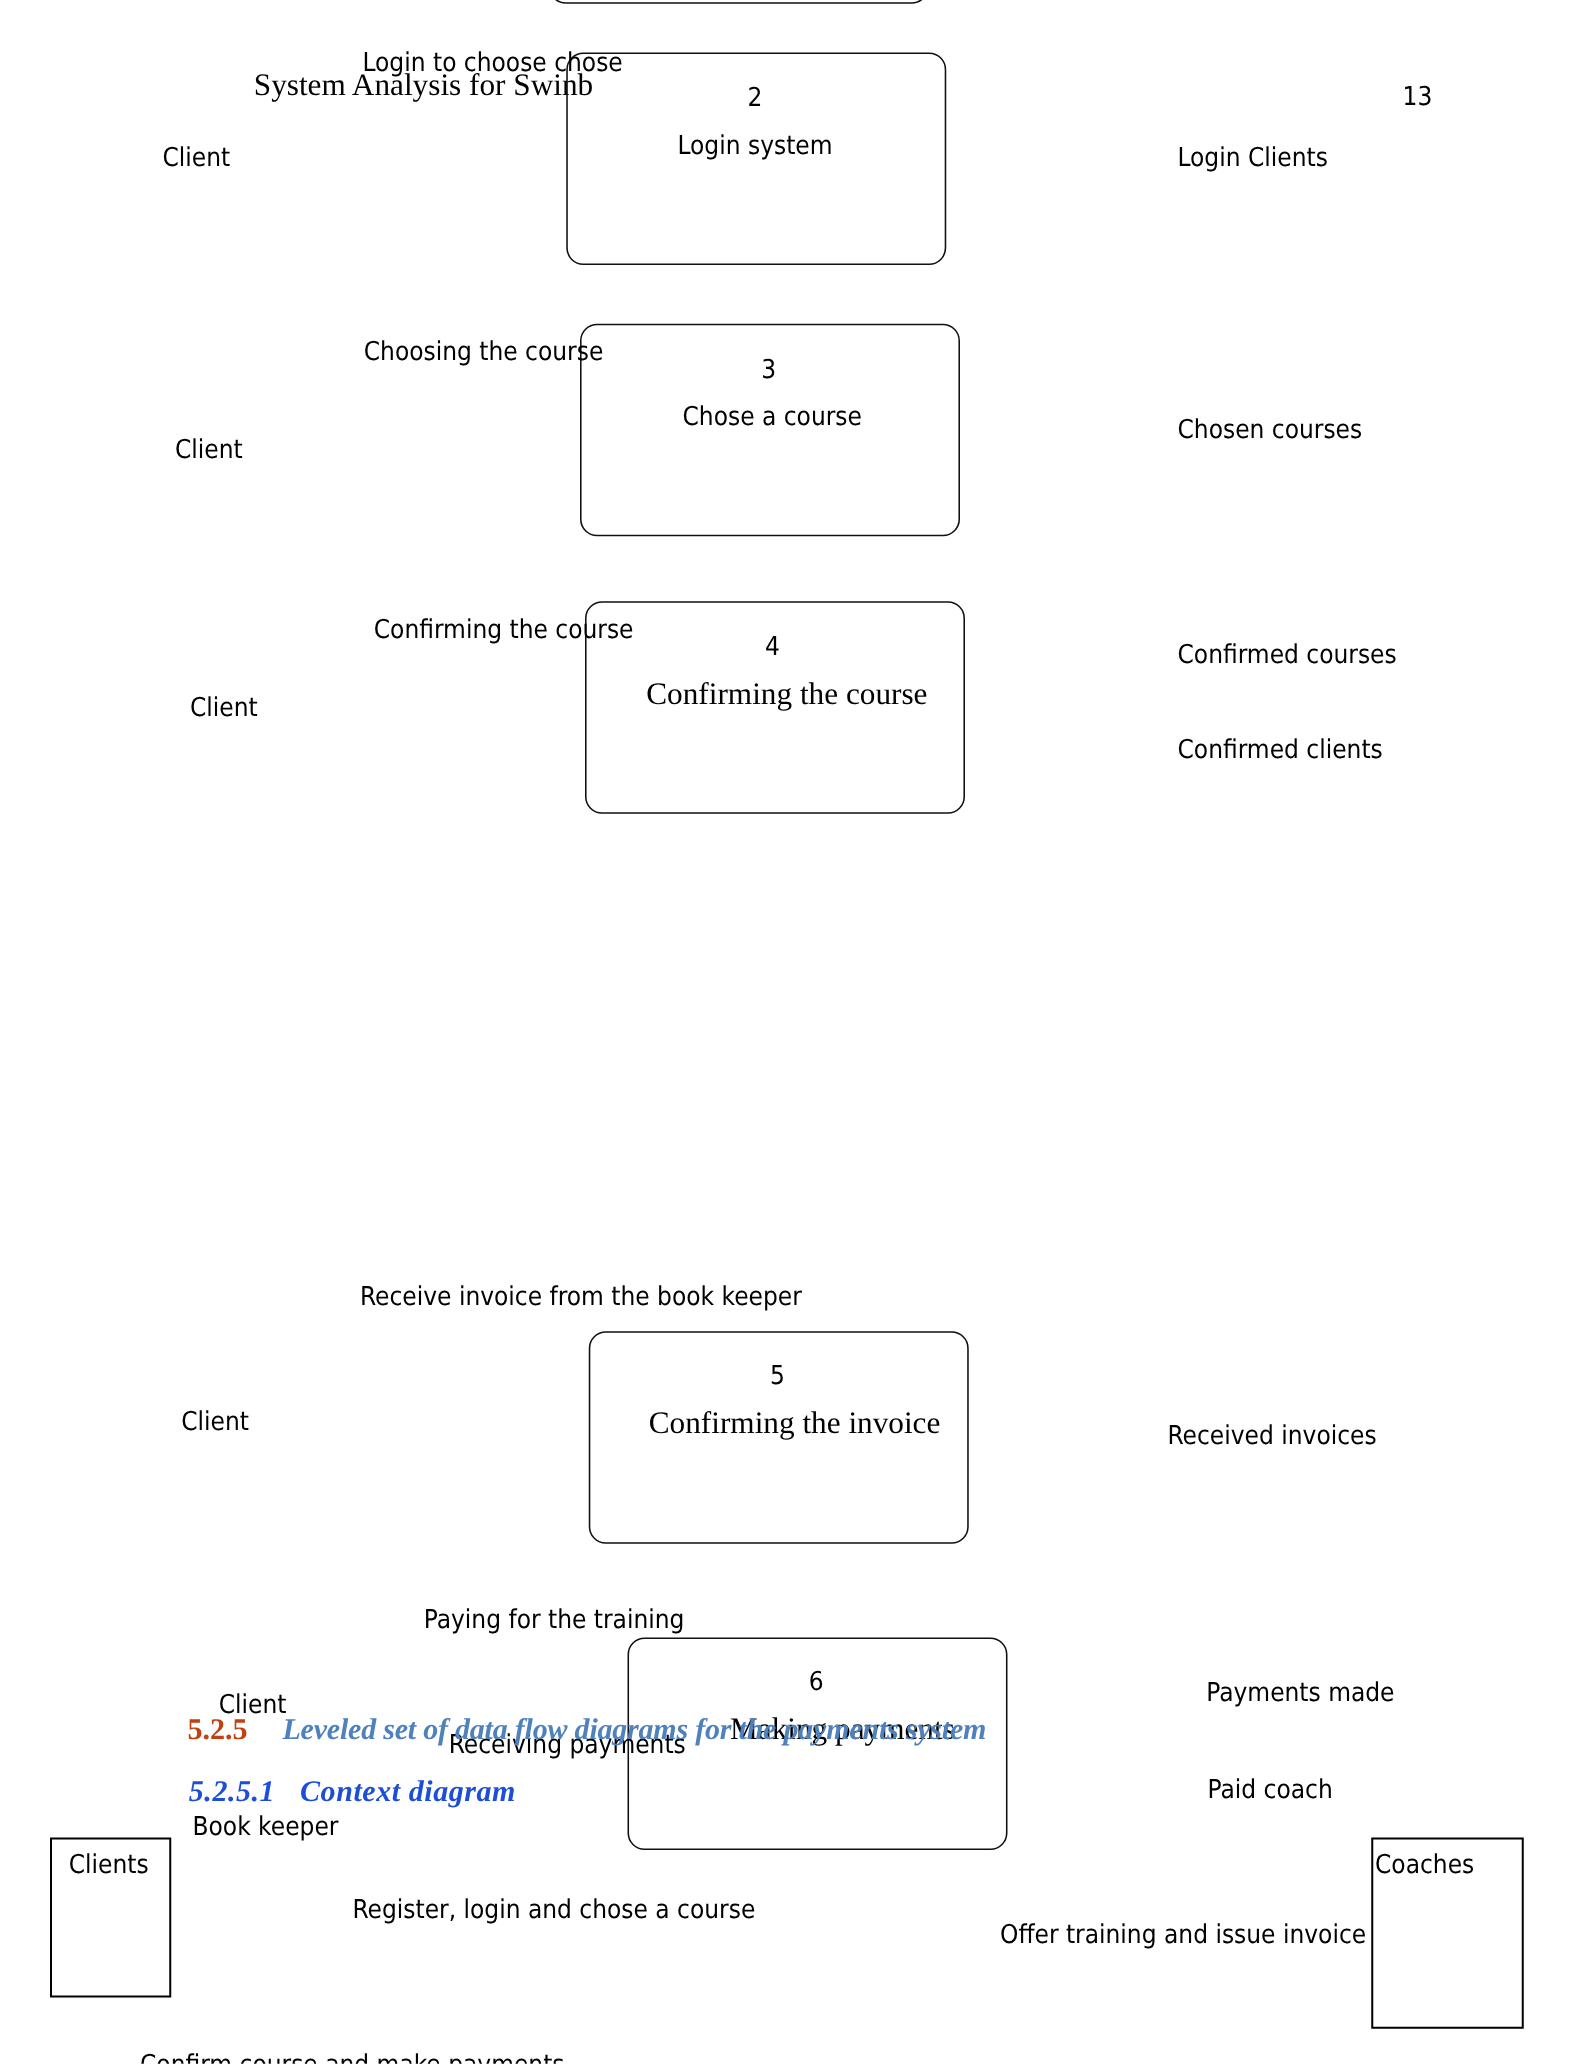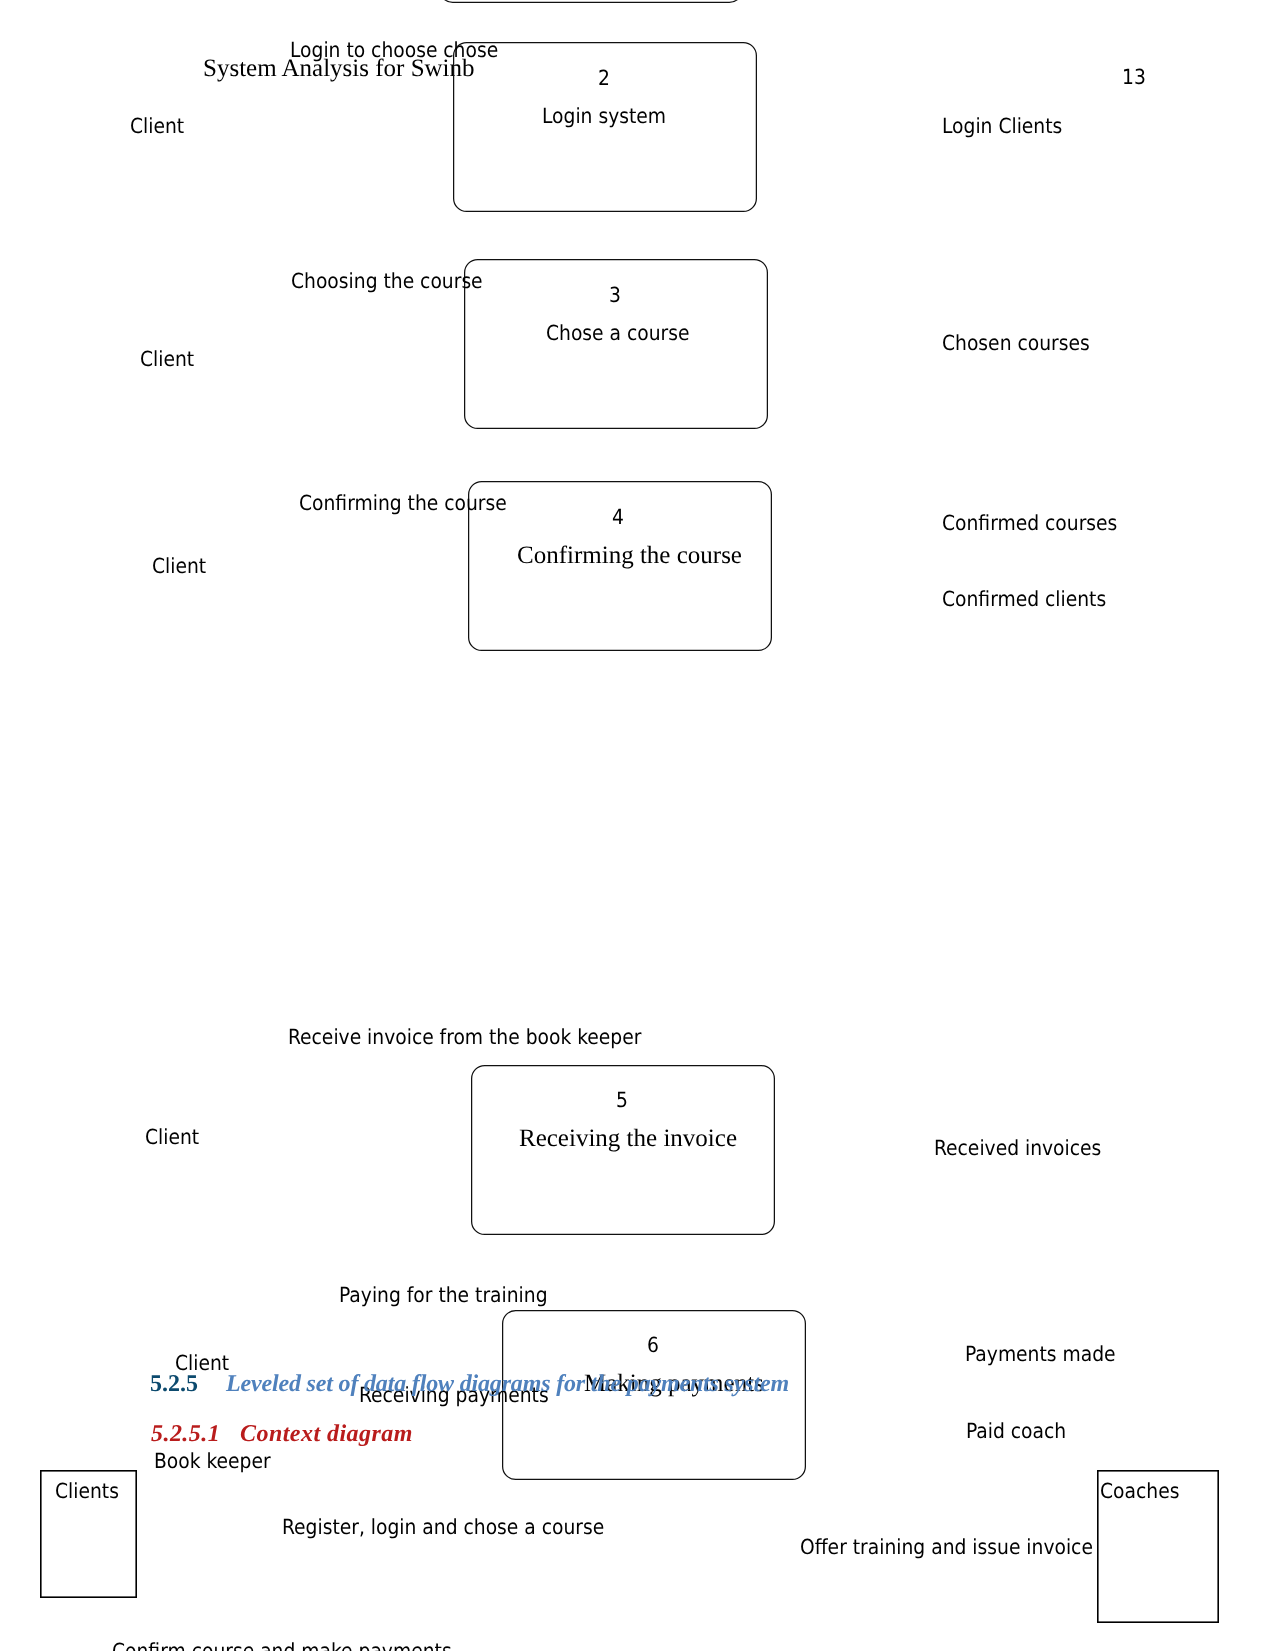--- a/index.html
+++ b/index.html
@@ -6,25 +6,25 @@
   body{width:1275px;height:1651px;position:relative;overflow:hidden;
        font-family:"DejaVu Sans",sans-serif;font-stretch:condensed;color:#000;
        -webkit-font-smoothing:antialiased;text-rendering:geometricPrecision;}
   .abs{position:absolute;white-space:nowrap;}
   .sans{font-family:"DejaVu Sans",sans-serif;font-stretch:condensed;
         font-size:20.8px;line-height:1;}
   .serif{font-family:"Liberation Serif",serif;font-stretch:normal;
          font-size:25px;line-height:1;margin-left:20px;}
   .shape{position:absolute;overflow:visible;}
   .h2n{font-family:"Liberation Serif",serif;font-stretch:normal;font-weight:bold;
-       font-size:24px;color:#0c4a6e;line-height:1;}
+       font-size:24px;color:#c2410c;line-height:1;}
   .h2t{font-family:"Liberation Serif",serif;font-stretch:normal;font-weight:bold;
        font-size:24px;color:#4F81BD;line-height:1;letter-spacing:-0.17px;font-style:italic;}
   .h3n{font-family:"Liberation Serif",serif;font-stretch:normal;font-weight:bold;
-       font-style:italic;font-size:24px;color:#b91c1c;line-height:1;letter-spacing:0.45px;}
+       font-style:italic;font-size:24px;color:#1d4ed8;line-height:1;letter-spacing:0.45px;}
 </style>
 </head>
 <body>
 
 <svg class="shape" style="left:437px; top:-169px; width:308px; height:174px;" viewBox="0 0 308 174">
   <rect x="2.625" y="2.625" width="302.75" height="168.75" rx="13" ry="13" fill="none" stroke="#111111" stroke-width="1.25"></rect>
 </svg>
 
 <div class="abs serif" style="left:183px; top:56px;">System Analysis for Swinb</div>
 <div class="abs sans" style="left:1122px; top:67px;">13</div>
@@ -54,21 +54,21 @@
 <div class="abs serif" style="left:497px; top:543px;">Confirming the course</div>
 <div class="abs sans" style="left:299px; top:493px;">Confirming the course</div>
 <div class="abs sans" style="left:152px; top:556px;">Client</div>
 <div class="abs sans" style="left:942px; top:513px;">Confirmed courses</div>
 <div class="abs sans" style="left:942px; top:589px;text-align:center;">Confirmed clients</div>
 
 <svg class="shape" style="left:469px; top:1063px; width:308px; height:174px;" viewBox="0 0 308 174">
   <rect x="2.625" y="2.625" width="302.75" height="168.75" rx="13" ry="13" fill="none" stroke="#111111" stroke-width="1.25"></rect>
 </svg>
 <div class="abs sans" style="left:616px; top:1090px;">5</div>
-<div class="abs serif" style="left:499px; top:1126px;">Receiving the invoice</div>
+<div class="abs serif" style="left:499px; top:1126px;">Confirming the invoice</div>
 <div class="abs sans" style="left:288px; top:1027px;">Receive invoice from the book keeper</div>
 <div class="abs sans" style="left:145px; top:1127px;">Client</div>
 <div class="abs sans" style="left:934px; top:1138px;">Received invoices</div>
 
 <svg class="shape" style="left:500px; top:1308px; width:308px; height:174px;" viewBox="0 0 308 174">
   <rect x="2.625" y="2.625" width="302.75" height="168.75" rx="13" ry="13" fill="none" stroke="#111111" stroke-width="1.25"></rect>
 </svg>
 <div class="abs sans" style="left:647px; top:1335px;">6</div>
 <div class="abs serif" style="left:564px; top:1371px;">Making payments</div>
 <div class="abs sans" style="left:339px; top:1285px;">Paying for the training</div>

